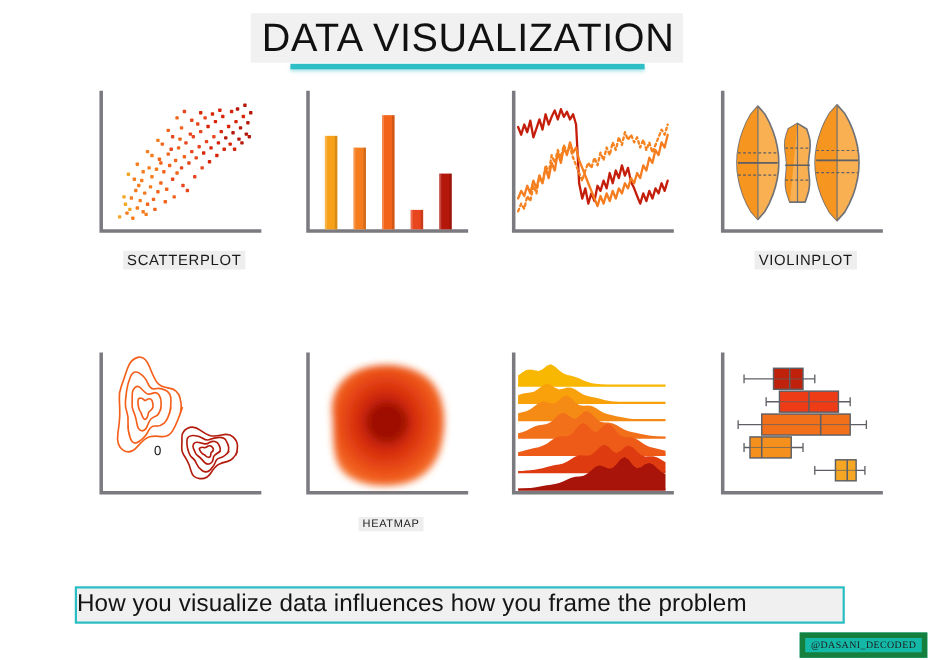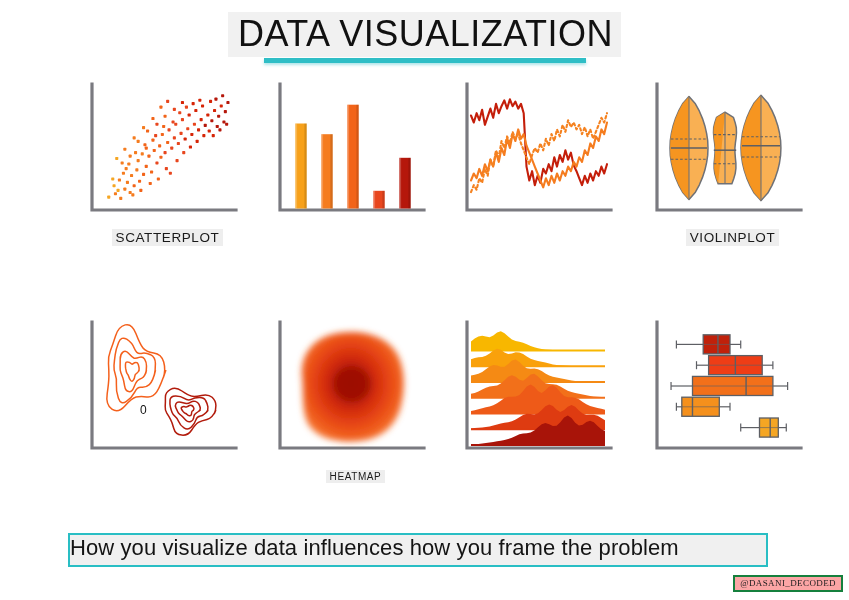--- a/index.html
+++ b/index.html
@@ -80,22 +80,22 @@
     display:flex;align-items:flex-start;
     padding-left:0;
   }
   #banner-text{
     font-size:22px;color:#141414;
     white-space:nowrap;letter-spacing:0.1px;
   }
 
   #attribution{
     position:absolute;right:6px;top:575px;
-    background:#fca5a5;
-    border:2px solid #15803d;
+    background:#14b8a6;
+    border:5px solid #15803d;
     padding:1px 5px 2px 5px;
     font-size:9px;
     letter-spacing:0.4px;
     color:#1c1c1c;
     font-family:"Liberation Serif", serif;
   }
 </style>
 </head>
 <body>
 

